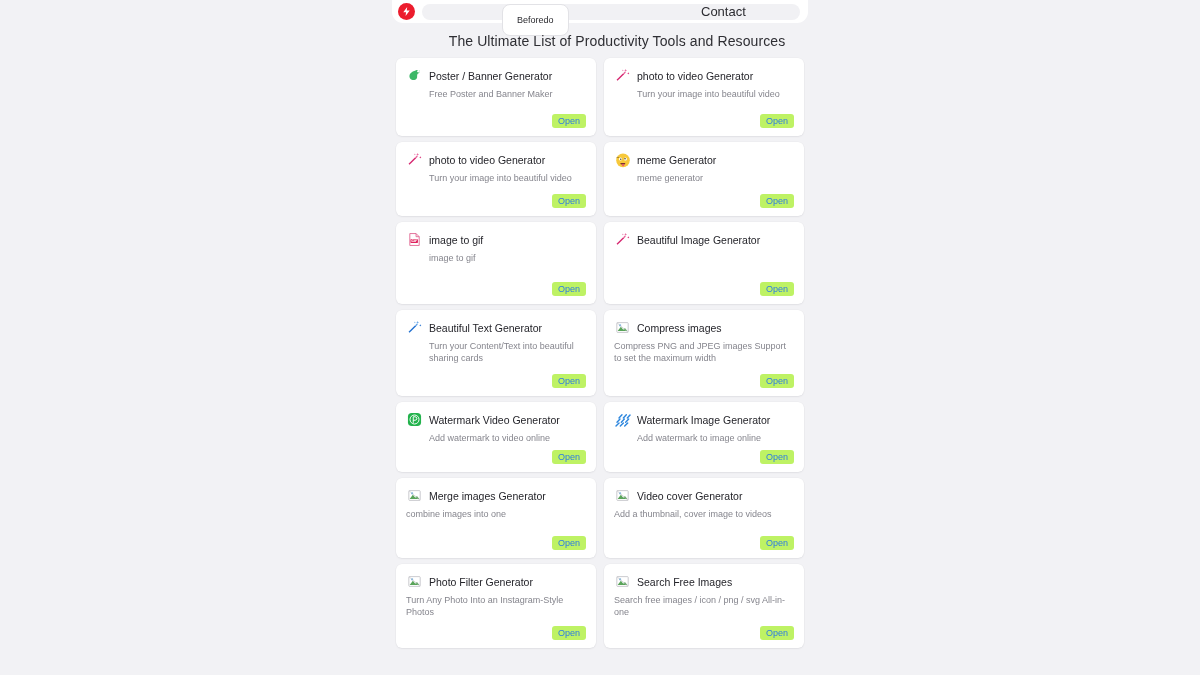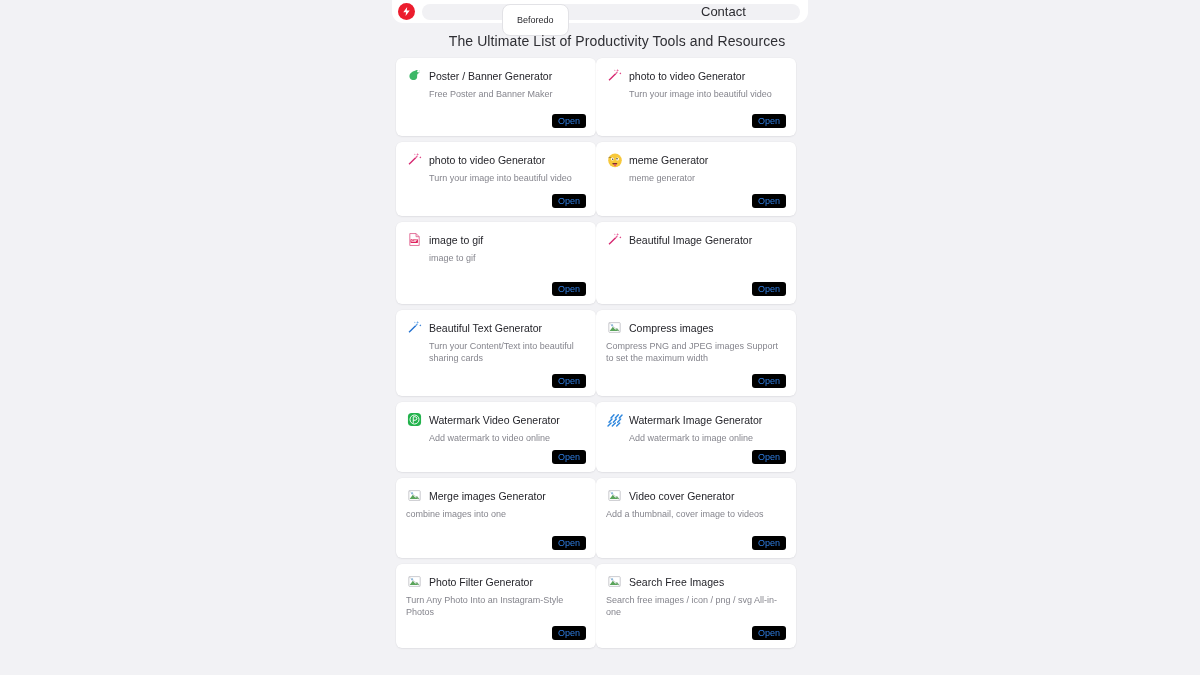--- a/index.html
+++ b/index.html
@@ -87,20 +87,21 @@
 
   
   .grid {
     position: absolute;
     left: 396px;
     top: 58px;
     width: 409px;
   }
   .row {
     display: flex;
+    gap: 8px;
     margin-bottom: 6px;
     align-items: stretch;
   }
   .card {
     width: 200px;
     background: #ffffff;
     border-radius: 6px;
     box-shadow: 0 0 0 0.5px rgba(0,0,0,0.035), 0 1px 2px rgba(20,20,40,0.06);
     padding: 11px 10px 8px 10px;
     display: flex;
@@ -141,21 +142,21 @@
   }
   .card-desc.nolead { margin-left: 0px; }
   .card-foot {
     margin-top: auto;
     display: flex;
     justify-content: flex-end;
   }
   .open-btn {
     font-size: 9px;
     color: #2f7de1;
-    background: #000000;
+    background: #bef264;
     border-radius: 3px;
     padding: 1.5px 6px;
     line-height: 11px;
     cursor: pointer;
     border: none;
     font-family: "Liberation Sans", sans-serif;
   }
 
   
   .broken-img { width: 13px; height: 13px; display:block; }

